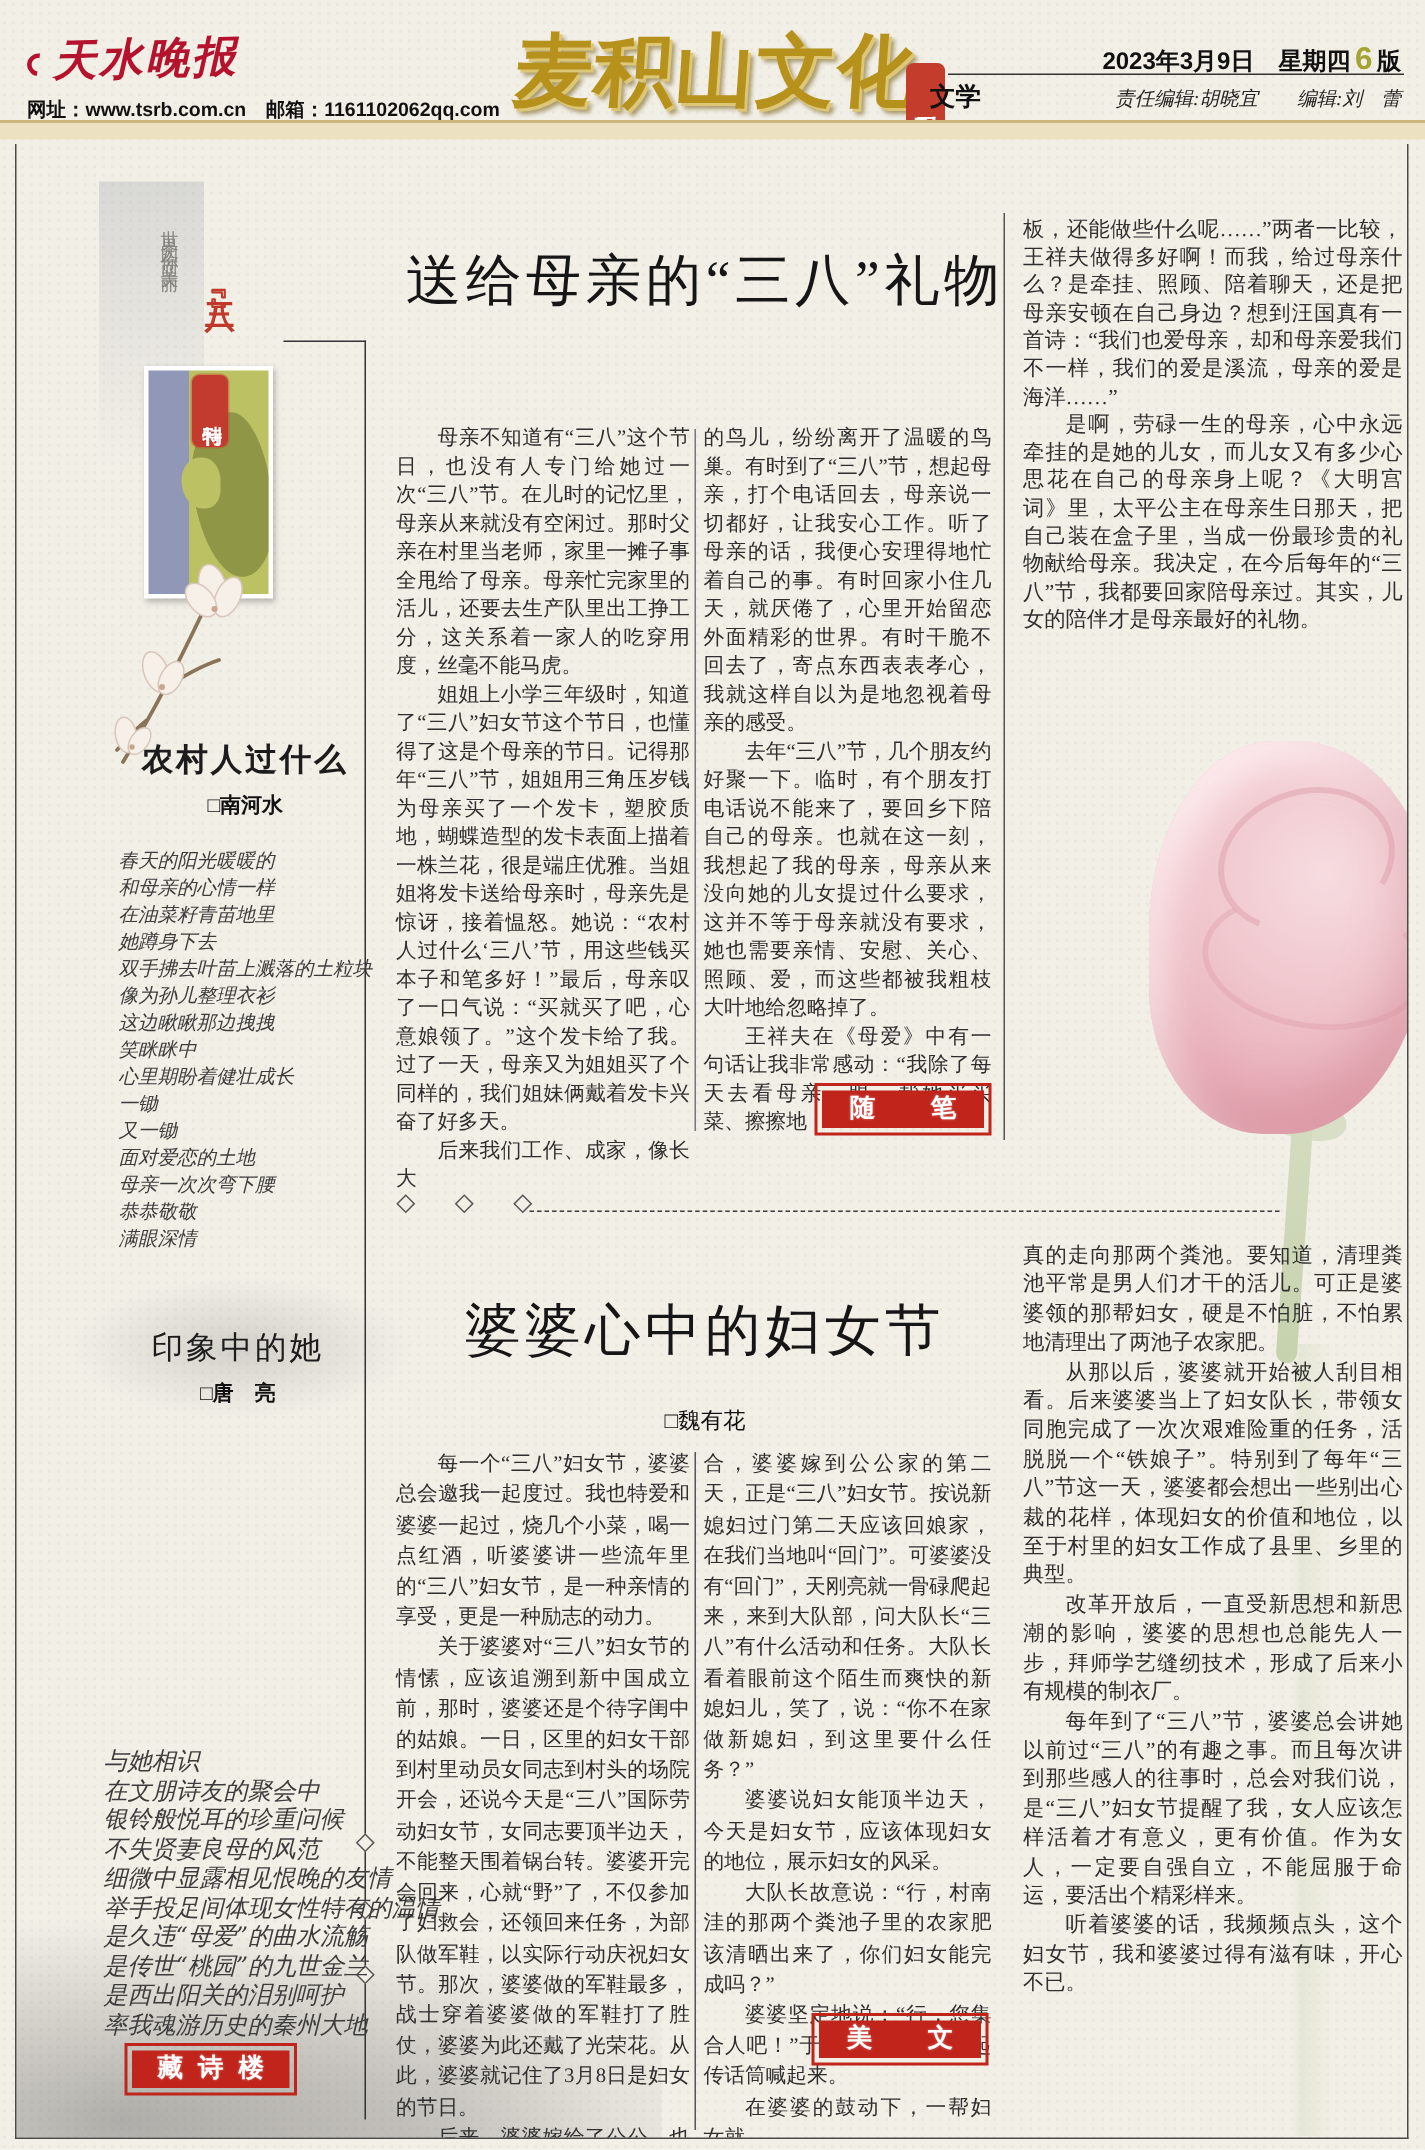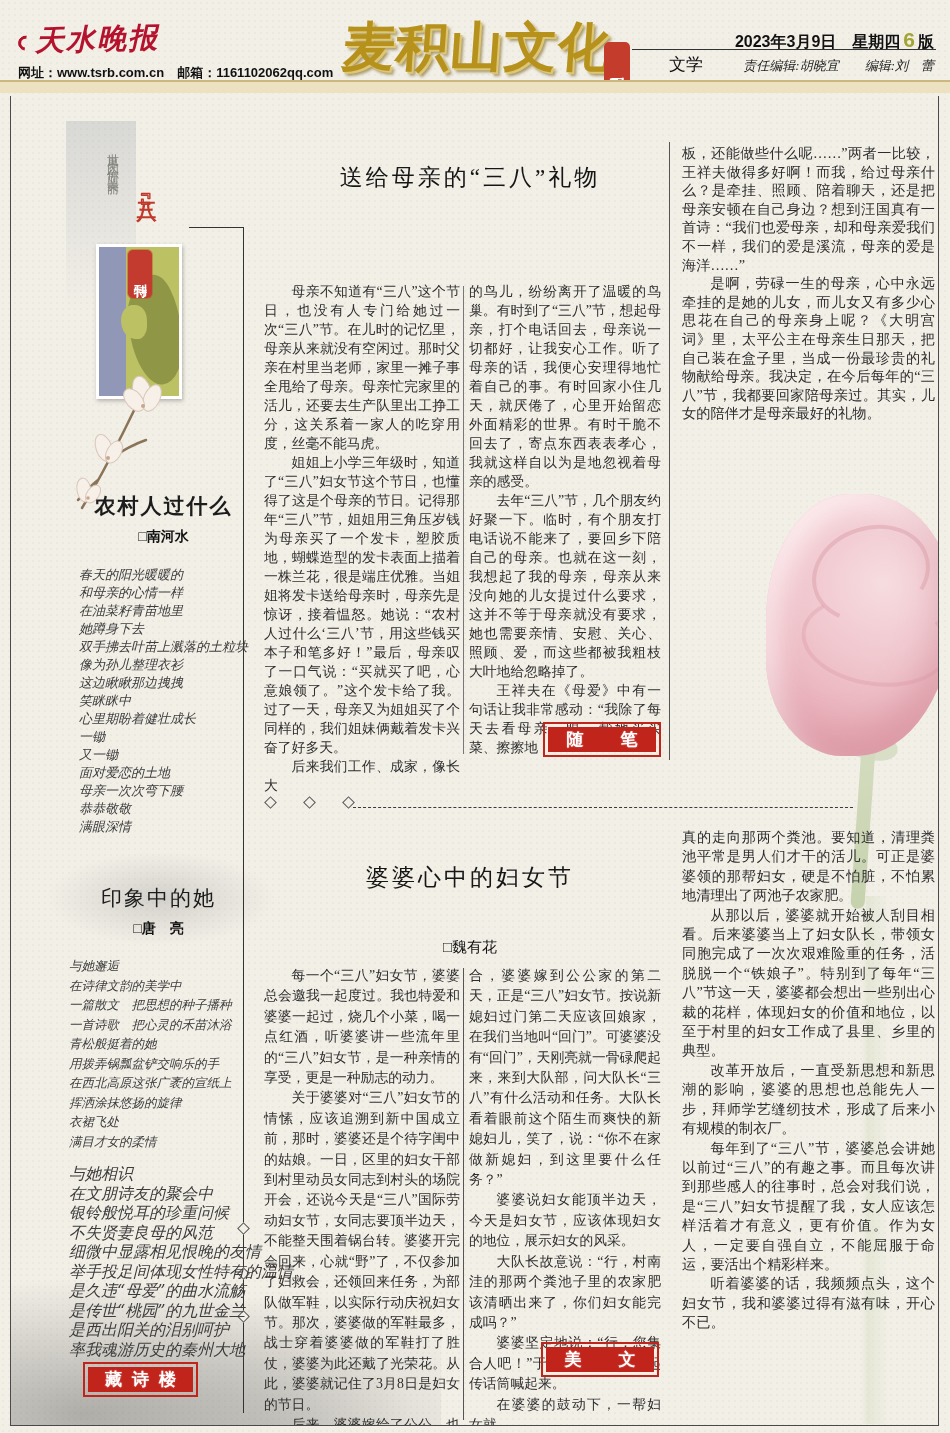--- a/index.html
+++ b/index.html
@@ -18,21 +18,21 @@
         font-size:29px;color:#b5122d;letter-spacing:2px;transform:rotate(-1.5deg);}
   .logo-swirl{display:inline-block;width:15px;height:15px;border:3px solid #b5122d;border-radius:50%;
         border-right-color:transparent;border-bottom-color:transparent;transform:rotate(-35deg);margin-right:2px;}
   .contact{left:18px;top:64px;font-family:"Liberation Sans",sans-serif;font-weight:bold;font-size:13px;color:#111;}
   .masthead{left:342px;top:12px;font-family:"DejaVu Sans",sans-serif;font-weight:900;font-size:53px;
         color:#b6921d;letter-spacing:1px;transform:skewX(-4deg);
         text-shadow:2px 2px 0 #ddc675,4px 4px 3px rgba(108,84,8,.55);}
   .weekly-seal{left:604px;top:42px;width:26px;height:46px;background:#c43c2c;border-radius:5px;
         color:#fff;writing-mode:vertical-rl;font-size:15px;font-weight:bold;text-align:center;line-height:26px;
         font-family:"DejaVu Sans",sans-serif;}
-  .section-label{left:669px;top:53px;font-family:"DejaVu Sans",sans-serif;font-weight:normal;font-size:17px;color:#111;}
+  .section-label{left:620px;top:53px;font-family:"DejaVu Sans",sans-serif;font-weight:bold;font-size:17px;color:#111;}
   .date-line{right:16px;top:28px;font-family:"Liberation Sans",sans-serif;font-weight:bold;font-size:16px;color:#111;}
   .pageno{color:#a3a433;font-size:21px;margin:0 3px;}
   .hdr-rule{left:632px;right:14px;top:49px;border-top:1px solid #333;height:0;}
   .editors{right:16px;top:57px;font-size:13px;color:#222;font-style:italic;}
   .band{left:0;top:80px;width:950px;height:13px;background:#ece1c0;border-top:2px solid #ccb77e;}
 
   
   #frame{position:absolute;left:10px;top:96px;width:929px;height:1330px;
          border-left:1px solid #4a4a4a;border-right:1px solid #4a4a4a;border-bottom:1px solid #4a4a4a;
          overflow:hidden;}
@@ -107,21 +107,21 @@
   
   .stamp{border:2px solid #c0241b;padding:3px;background:transparent;}
   .stamp-inner{background:#c0241b;color:#fff;font-family:"DejaVu Sans",sans-serif;font-weight:bold;
       text-align:center;letter-spacing:10px;padding:2px 0 3px 10px;font-size:17px;line-height:20px;
       text-shadow:0 0 2px rgba(255,255,255,.4);}
   .stamp-poem{left:72px;top:1266px;width:115px;}
   .stamp-a1{left:532px;top:626px;width:118px;}
   .stamp-a2{left:530px;top:1246px;width:118px;}
 
   
-  .art-title{font-size:23px;letter-spacing:3px;text-align:center;color:#161616;font-weight:normal;}
+  .art-title{font-size:37px;letter-spacing:3px;text-align:center;color:#161616;font-weight:normal;}
   .at1{left:258px;top:66px;width:402px;}
   .at2{left:258px;top:766px;width:402px;}
   .art-byline{font-size:15px;text-align:center;color:#111;}
   .ab1{left:258px;top:146px;width:402px;}
   .ab2{left:258px;top:842px;width:402px;}
   .col{text-align:justify;color:#2e2e2e;}
   .col p{margin:0;text-indent:2em;}
   .col p.noindent{text-indent:0;}
   .a1c1{left:253px;top:186px;width:196px;font-size:13.8px;line-height:19px;}
   .a1c2{left:458px;top:186px;width:192px;font-size:13.8px;line-height:19px;}
@@ -212,32 +212,20 @@
         <div data-name="poem-line">一锄</div>
         <div data-name="poem-line">又一锄</div>
         <div data-name="poem-line">面对爱恋的土地</div>
         <div data-name="poem-line">母亲一次次弯下腰</div>
         <div data-name="poem-line">恭恭敬敬</div>
         <div data-name="poem-line">满眼深情</div>
       </div>
 
     <div class="abs poem-title pt2" data-name="poem2-title">印象中的她</div>
     <div class="abs poem-author pa2" data-name="poem2-author">□唐　亮</div>
-    <div class="abs poem-lines pl2a" data-name="poem2-stanza1">
-        <div data-name="poem-line">与她邂逅</div>
-        <div data-name="poem-line">在诗律文韵的美学中</div>
-        <div data-name="poem-line">一篇散文　把思想的种子播种</div>
-        <div data-name="poem-line">一首诗歌　把心灵的禾苗沐浴</div>
-        <div data-name="poem-line">青松般挺着的她</div>
-        <div data-name="poem-line">用拨弄锅瓢盆铲交响乐的手</div>
-        <div data-name="poem-line">在西北高原这张广袤的宣纸上</div>
-        <div data-name="poem-line">挥洒涂抹悠扬的旋律</div>
-        <div data-name="poem-line">衣裙飞处</div>
-        <div data-name="poem-line">满目才女的柔情</div>
-      </div>
     <div class="abs poem-lines pl2b" data-name="poem2-stanza2">
         <div data-name="poem-line">与她相识</div>
         <div data-name="poem-line">在文朋诗友的聚会中</div>
         <div data-name="poem-line">银铃般悦耳的珍重问候</div>
         <div data-name="poem-line">不失贤妻良母的风范</div>
         <div data-name="poem-line">细微中显露相见恨晚的友情</div>
         <div data-name="poem-line">举手投足间体现女性特有的温情</div>
         <div data-name="poem-line">是久违“母爱”的曲水流觞</div>
         <div data-name="poem-line">是传世“桃园”的九世金兰</div>
         <div data-name="poem-line">是西出阳关的泪别呵护</div>

